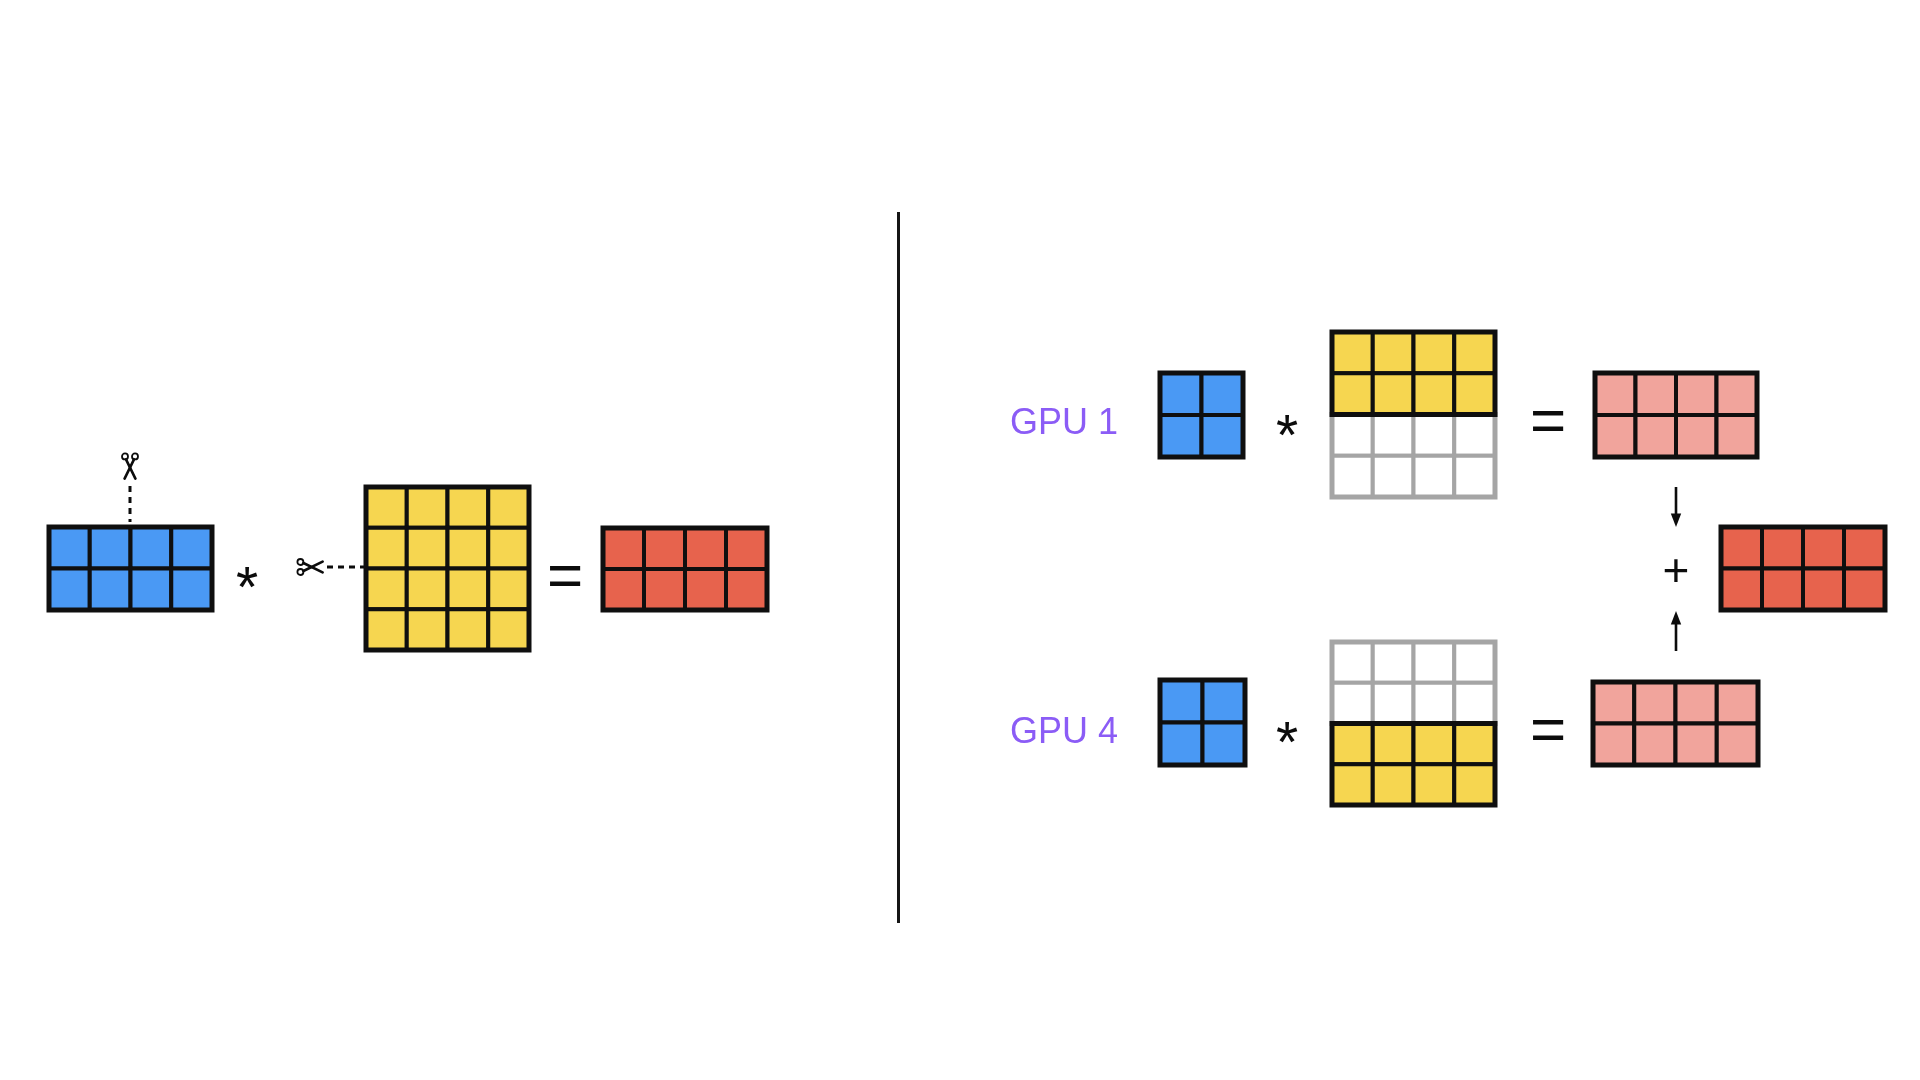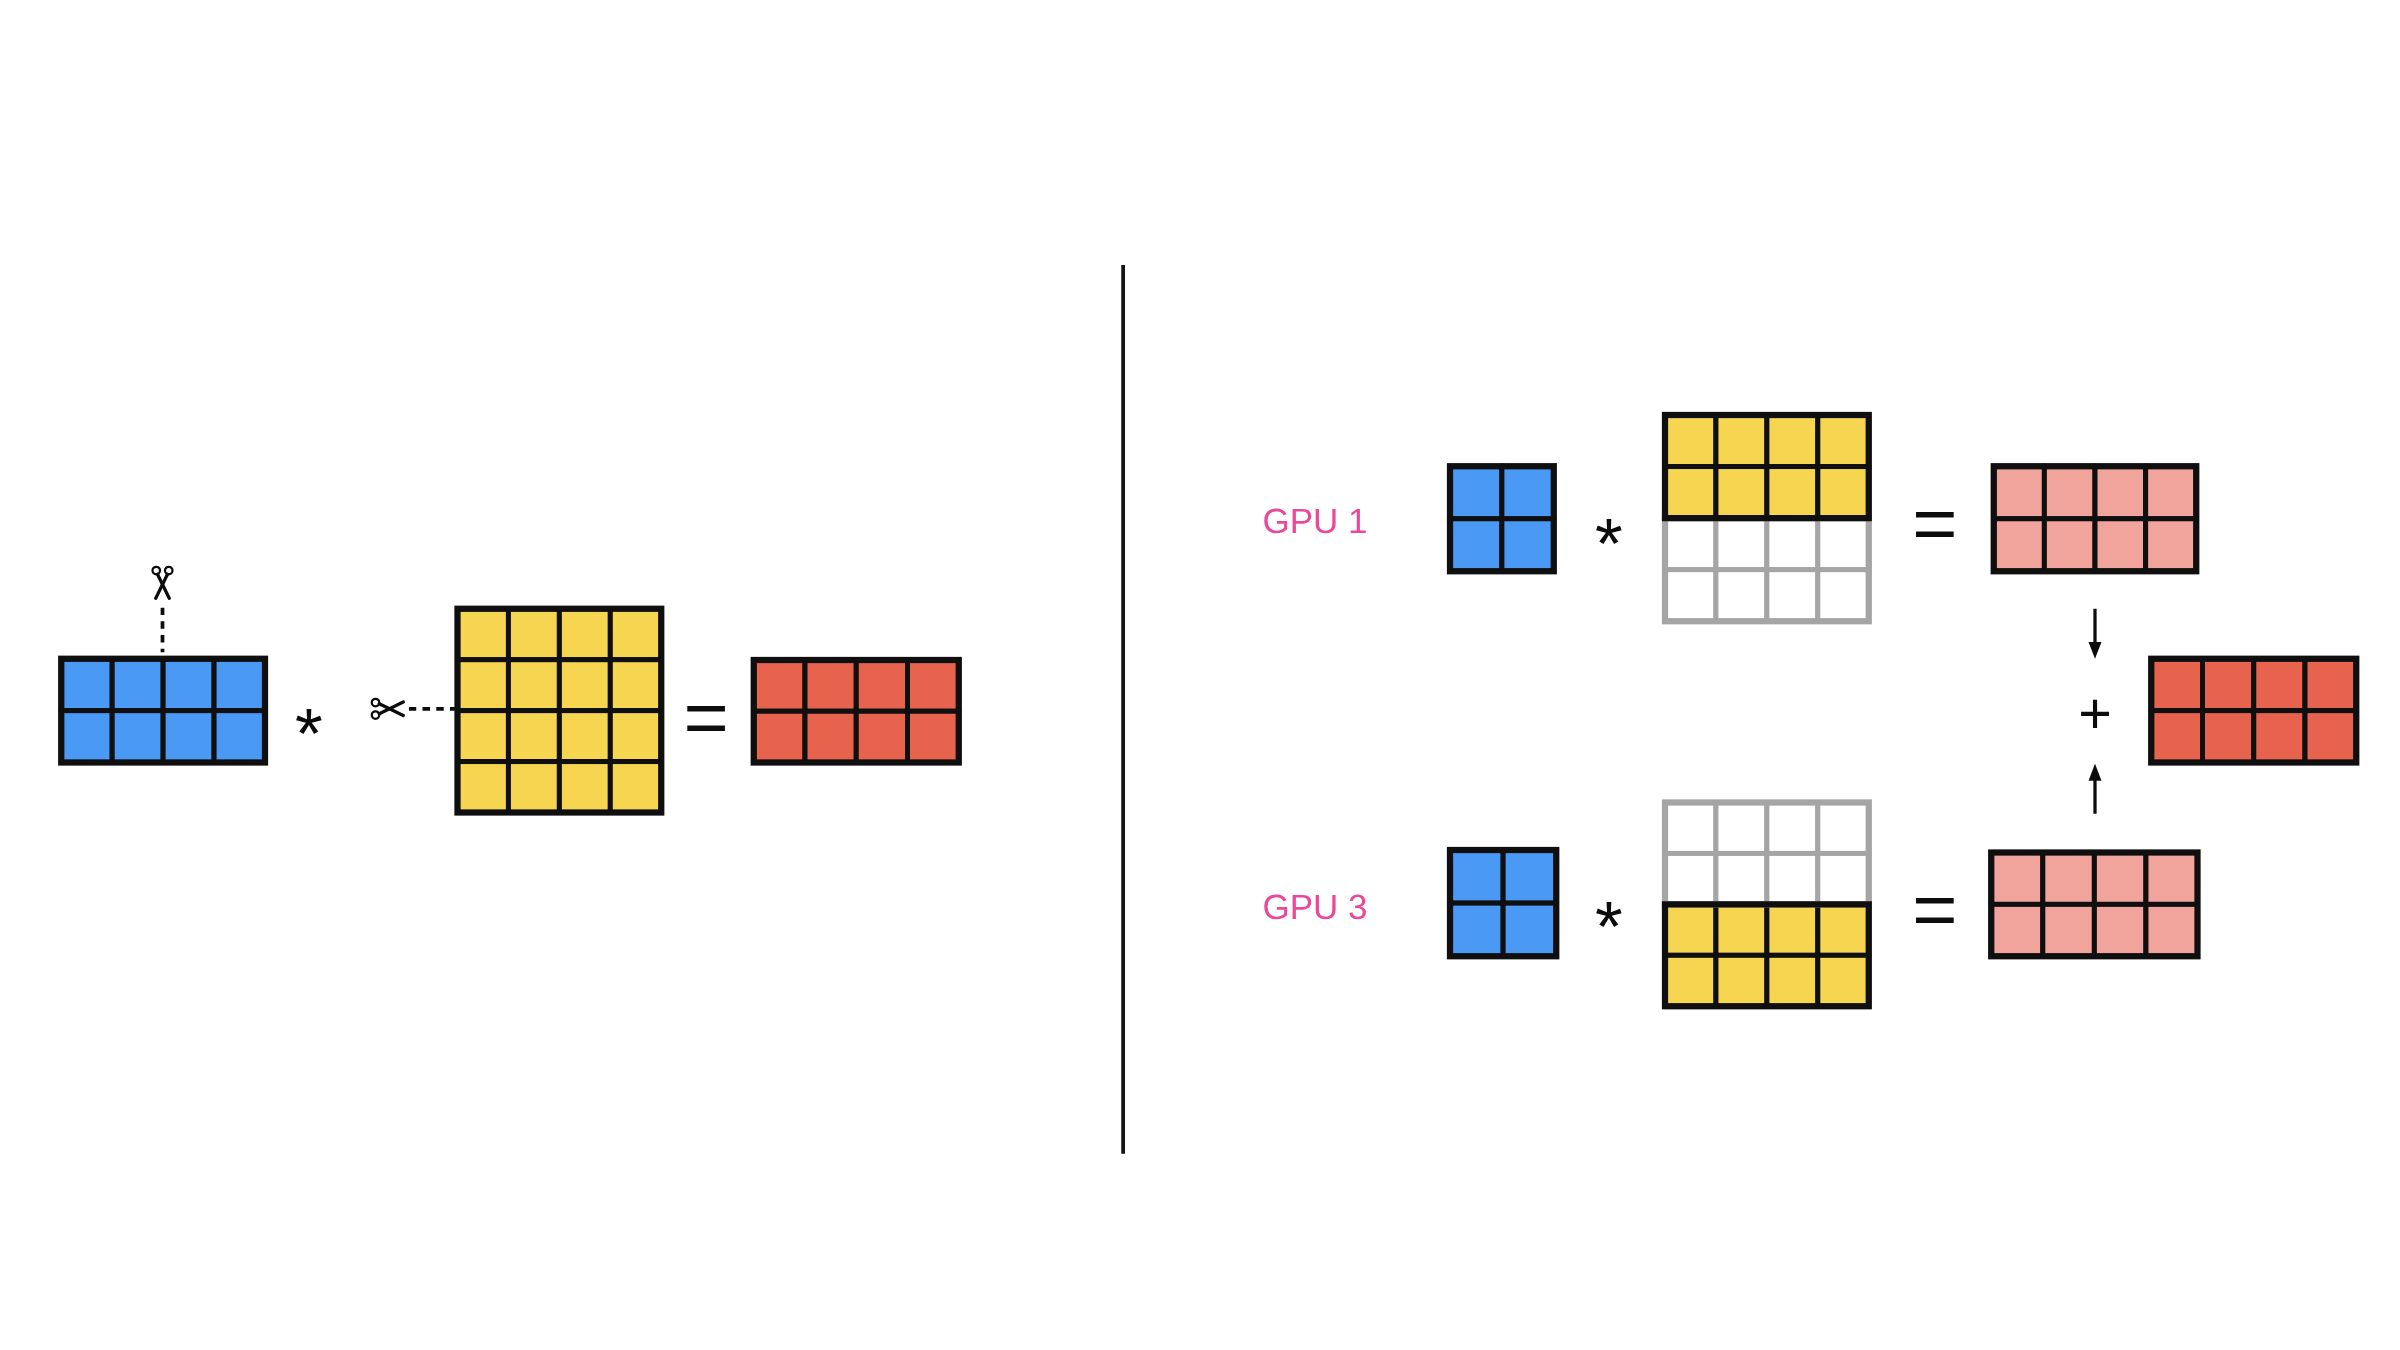--- a/index.html
+++ b/index.html
@@ -5,21 +5,21 @@
   html,body{margin:0;padding:0;background:#fff;}
   #stage{position:relative;width:1920px;height:1080px;background:#fff;overflow:hidden;
          font-family:"Liberation Sans","DejaVu Sans",sans-serif;color:#141414;}
   .mtx{position:absolute;}
   .mtx svg{position:absolute;left:-5px;top:-5px;}
   .op{position:absolute;width:70px;height:70px;display:flex;align-items:center;justify-content:center;color:#0c0c0c;}
   .op .g{line-height:1;display:block;}
   .ast .g{font-size:57px;transform:translateY(19px);}
   .eqs .g{font-size:62px;transform:translateY(7px);}
   .pls .g{font-size:46px;transform:translateY(2px);}
-  .gpu-label{position:absolute;font-size:28px;color:#ec4899;white-space:nowrap;}
+  .gpu-label{position:absolute;font-size:36px;color:#8b5cf6;white-space:nowrap;}
   .divider{position:absolute;background:#151515;}
   .icon{position:absolute;}
 </style>
 </head>
 <body>
 
 <div id="stage">
 
   <svg class="icon" style="left:119px;top:452px" width="22" height="28" viewBox="0 0 22 28">
     <circle cx="6" cy="4.4" r="3" fill="none" stroke="#0c0c0c" stroke-width="1.8"></circle>
@@ -179,21 +179,21 @@
         <rect x="82" y="0" width="41" height="41.5" fill="#E7634D" stroke="#0F0F0F" stroke-width="4"></rect>
         <rect x="123" y="0" width="41" height="41.5" fill="#E7634D" stroke="#0F0F0F" stroke-width="4"></rect>
         <rect x="0" y="41.5" width="41" height="41.5" fill="#E7634D" stroke="#0F0F0F" stroke-width="4"></rect>
         <rect x="41" y="41.5" width="41" height="41.5" fill="#E7634D" stroke="#0F0F0F" stroke-width="4"></rect>
         <rect x="82" y="41.5" width="41" height="41.5" fill="#E7634D" stroke="#0F0F0F" stroke-width="4"></rect>
         <rect x="123" y="41.5" width="41" height="41.5" fill="#E7634D" stroke="#0F0F0F" stroke-width="4"></rect>
         <rect x="0" y="0" width="164" height="83" fill="none" stroke="#0F0F0F" stroke-width="5"></rect>
       </svg>
     </div>
 
-  <div class="gpu-label" style="left:1010px;top:710px">GPU 3</div>
+  <div class="gpu-label" style="left:1010px;top:710px">GPU 4</div>
 
   <div class="mtx" style="left:1160px;top:680px;width:85px;height:85px">
       <svg width="95" height="95" viewBox="-5 -5 95 95">
         <rect x="0" y="0" width="42.5" height="42.5" fill="#4A99F4" stroke="#0F0F0F" stroke-width="4"></rect>
         <rect x="42.5" y="0" width="42.5" height="42.5" fill="#4A99F4" stroke="#0F0F0F" stroke-width="4"></rect>
         <rect x="0" y="42.5" width="42.5" height="42.5" fill="#4A99F4" stroke="#0F0F0F" stroke-width="4"></rect>
         <rect x="42.5" y="42.5" width="42.5" height="42.5" fill="#4A99F4" stroke="#0F0F0F" stroke-width="4"></rect>
         <rect x="0" y="0" width="85" height="85" fill="none" stroke="#0F0F0F" stroke-width="5"></rect>
       </svg>
     </div>

